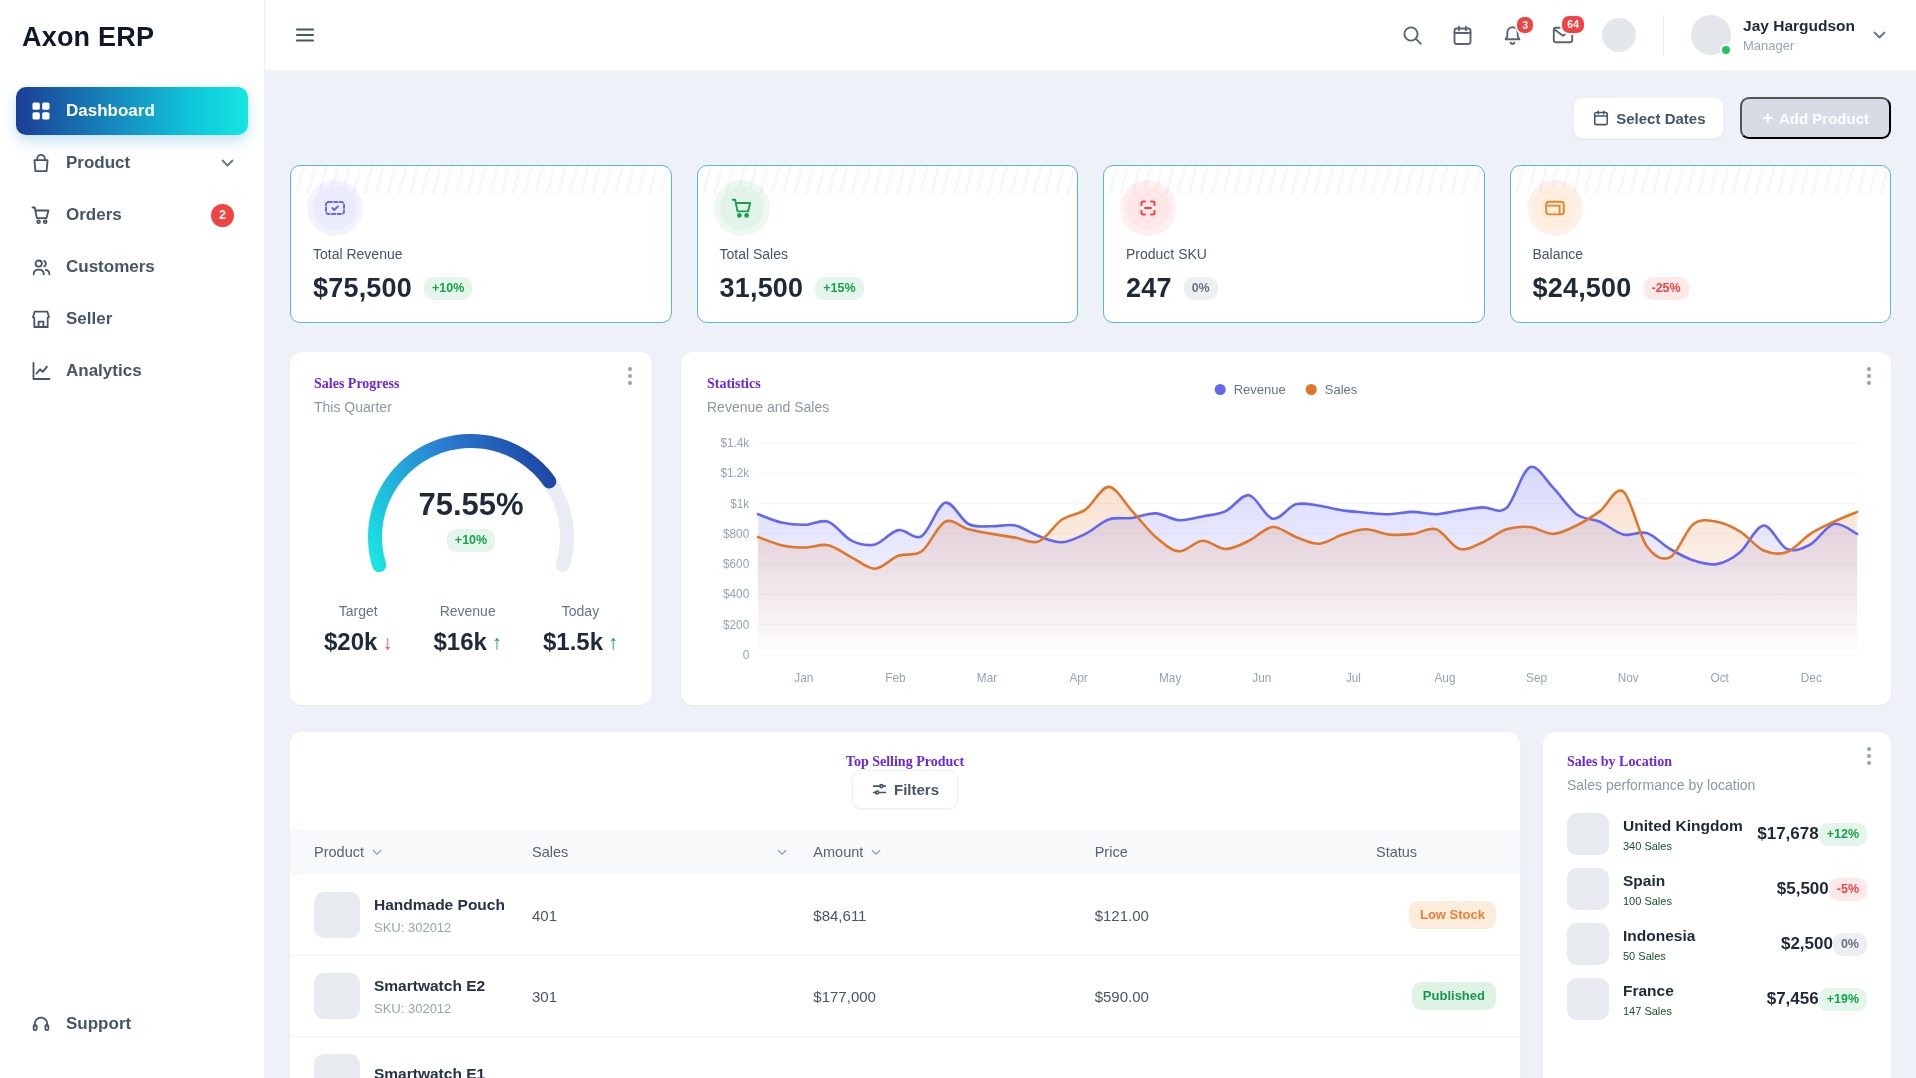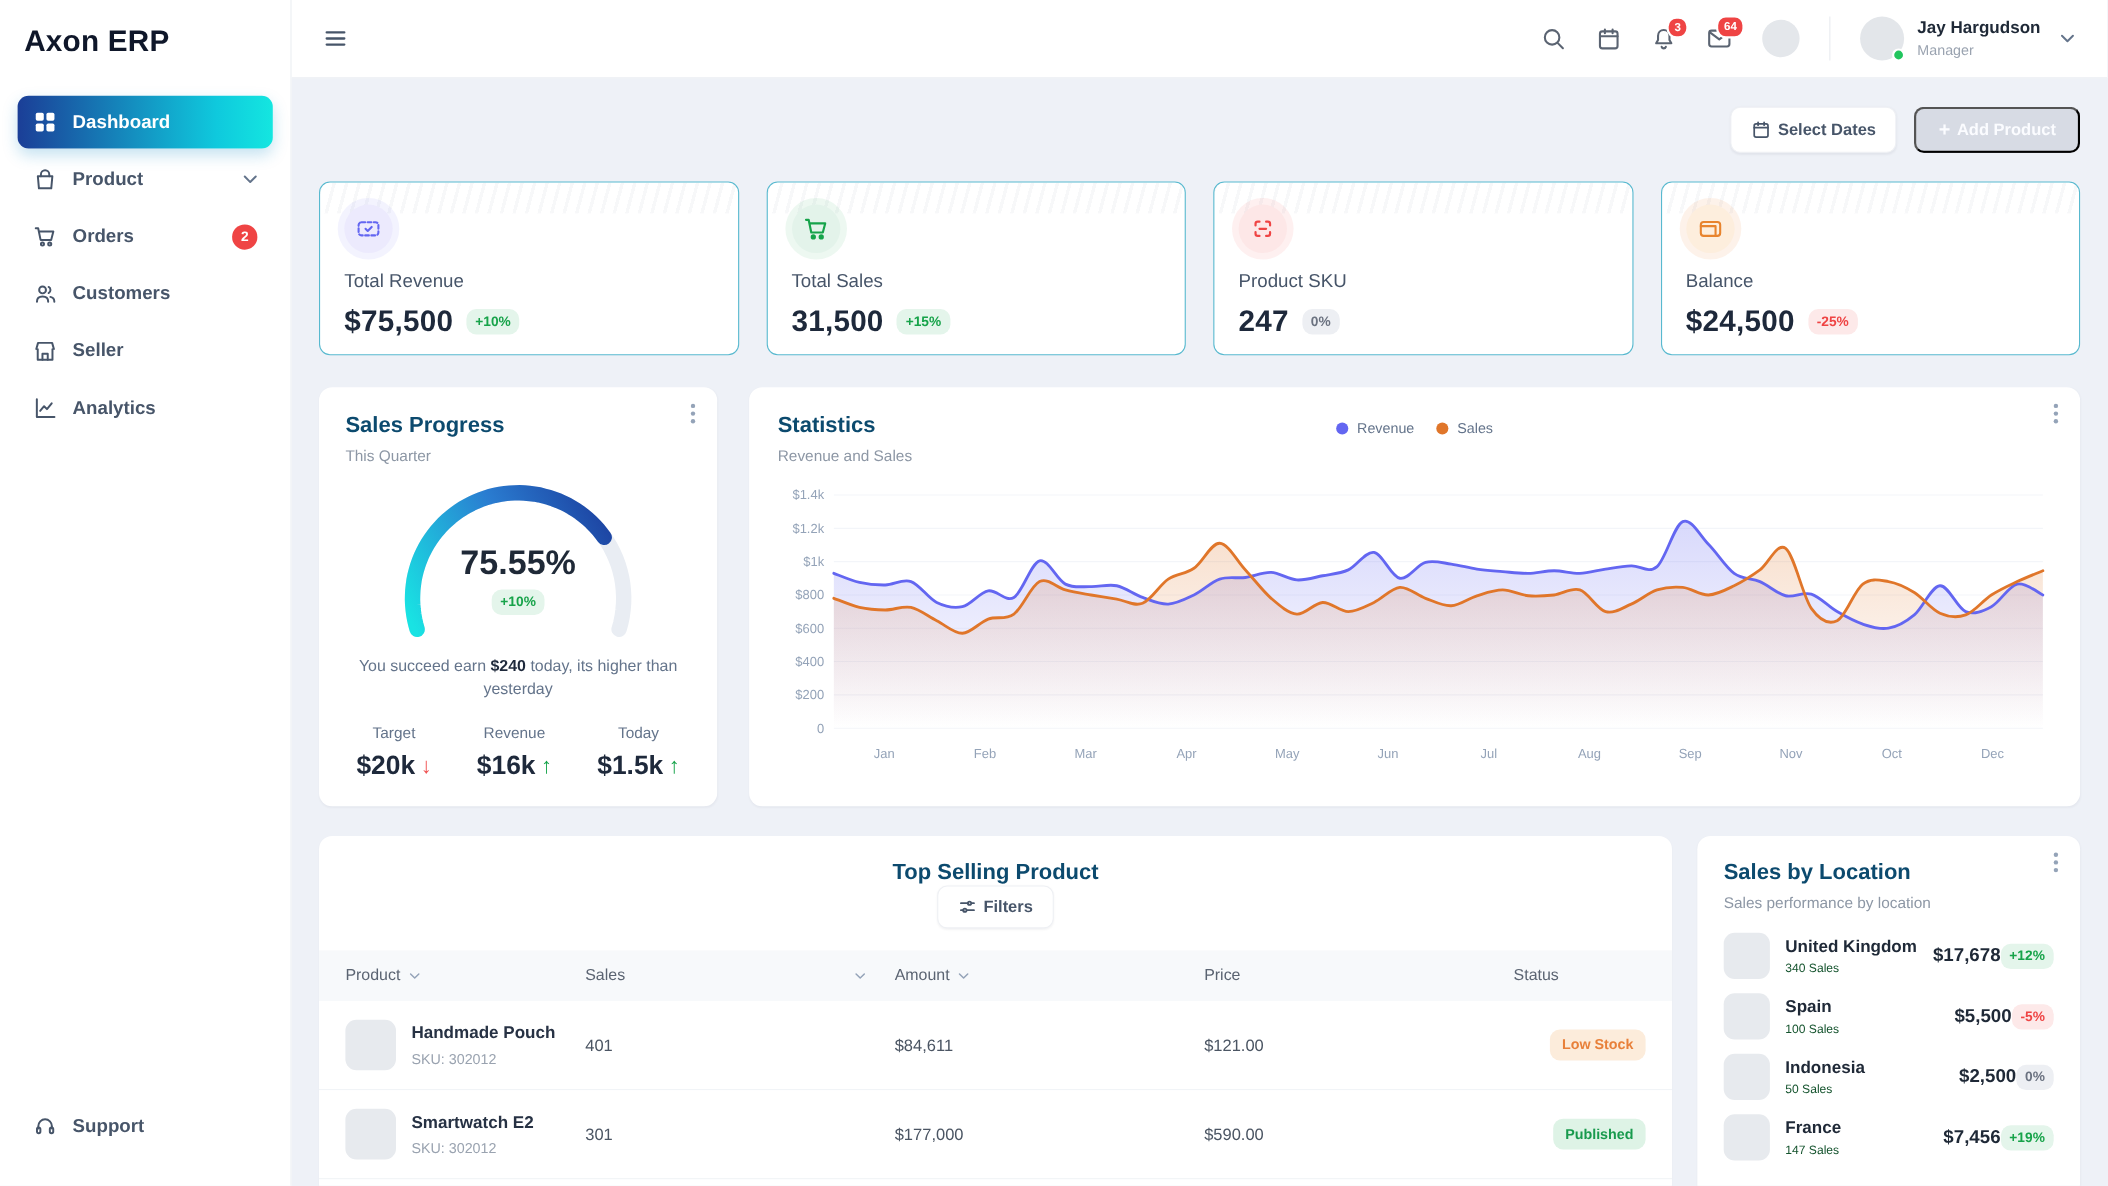--- a/index.html
+++ b/index.html
@@ -43,36 +43,36 @@
   
   .stats-row { display:grid; grid-template-columns:repeat(4,1fr); gap:25px; margin-bottom:29px; }
   .stat-card { background:#fff; border:1px solid #58b9cf; border-radius:10px; padding:20px 22px; height:158px; position:relative; overflow:hidden; }
   .stat-card::before { content:""; position:absolute; left:0; right:0; top:0; height:28px;
      background:repeating-linear-gradient(105deg, rgba(100,116,139,.10) 0 3px, transparent 3px 11px); opacity:.5; }
   .stat-icon { width:44px; height:44px; border-radius:50%; display:grid; place-items:center; margin-bottom:16px; position:relative; }
   .stat-icon.purple { background:#eceafd; color:#6366f1; box-shadow:0 0 0 6px rgba(99,102,241,.08); }
   .stat-icon.green  { background:#e3f3ea; color:#16a34a; box-shadow:0 0 0 6px rgba(22,163,74,.08); }
   .stat-icon.red    { background:#fde7e7; color:#ef4444; box-shadow:0 0 0 6px rgba(239,68,68,.08); }
   .stat-icon.orange { background:#fdeedd; color:#e8842e; box-shadow:0 0 0 6px rgba(232,132,46,.10); }
-  .stat-label { font-size:17px; color:#475569; margin-bottom:11px; }
+  .stat-label { font-size:14px; color:#475569; margin-bottom:11px; }
   .stat-value-row { display:flex; align-items:center; gap:12px; }
   .stat-value { font-size:27px; font-weight:700; color:#1e293b; letter-spacing:.2px; }
 
   .pill { border-radius:9px; padding:4px 8px; font-size:12.5px; font-weight:700; line-height:1.2; white-space:nowrap; }
   .pill.up      { background:#e4f5eb; color:#17a34a; }
   .pill.down    { background:#fde9e9; color:#ef4444; }
   .pill.neutral { background:#edeff3; color:#6b7280; }
   .pill.warn    { background:#fcecdb; color:#e8803a; font-size:13px; padding:6px 11px; }
   .pill.ok      { background:#def3e6; color:#189a4d; font-size:13px; padding:6px 11px; }
 
   
   .card { background:#fff; border-radius:12px; box-shadow:0 1px 2px rgba(15,23,42,.04); position:relative; }
   .kebab { position:absolute; top:22px; right:20px; width:4px; height:4px; border-radius:50%; background:#94a3b8;
            box-shadow:0 -7px 0 #94a3b8, 0 7px 0 #94a3b8; cursor:pointer; }
-  .card-title { font-size:20px; font-weight:600; color:#0c4a6e; }
+  .card-title { font-size:14px; font-weight:600; color:#6d28d9;font-family:Liberation Serif, serif; }
   .card-sub { font-size:14px; color:#8d97a5; margin-top:7px; }
 
   
   .middle-row { display:grid; grid-template-columns:362px 1fr; gap:29px; margin-bottom:27px; }
   .sp-card { padding:24px 24px 22px; }
   .gauge-wrap { position:relative; width:252px; height:152px; margin:14px auto 2px; }
   .gauge-center { position:absolute; left:0; right:0; top:58px; text-align:center; }
   .gauge-percent { font-size:31px; font-weight:700; color:#1f2937; }
   .gauge-pill-row { position:absolute; left:0; right:0; top:100px; display:flex; justify-content:center; }
   .sp-message { text-align:center; font-size:14.5px; color:#64748b; line-height:1.45; margin-top:8px; padding:0 6px; }
@@ -362,21 +362,20 @@
               </defs>
     <path d="M34.2,136.1L32.6,130.3L31.4,124.5L30.6,118.5L30.1,112.6L30.0,106.6L30.3,100.6L30.9,94.7L31.9,88.8L33.3,83.0L35.0,77.3L37.1,71.7L39.6,66.2L42.3,60.9L45.4,55.8L48.8,50.9L52.5,46.2L56.5,41.8L60.8,37.6L65.3,33.6L70.0,30.0L75.0,26.7L80.1,23.7L85.5,21.0L91.0,18.6L96.6,16.6L102.3,15.0L108.2,13.7L114.1,12.7L120.0,12.2L126.0,12.0L132.0,12.2L137.9,12.7L143.8,13.7L149.7,15.0L155.4,16.6L161.0,18.6L166.5,21.0L171.9,23.7L177.0,26.7L182.0,30.0L186.7,33.6L191.2,37.6L195.5,41.8L199.5,46.2L203.2,50.9L206.6,55.8L209.7,60.9L212.4,66.2L214.9,71.7L217.0,77.3L218.7,83.0L220.1,88.8L221.1,94.7L221.7,100.6L222.0,106.6L221.9,112.6L221.4,118.5L220.6,124.5L219.4,130.3L217.8,136.1" fill="none" stroke="#e9edf3" stroke-width="14" stroke-linecap="round"></path>
     <path d="M34.2,136.1L33.0,131.7L32.0,127.3L31.2,122.9L30.6,118.4L30.2,113.9L30.0,109.4L30.1,104.9L30.3,100.4L30.8,95.9L31.4,91.4L32.3,87.0L33.4,82.6L34.7,78.3L36.2,74.0L37.9,69.8L39.8,65.7L41.9,61.7L44.1,57.8L46.6,54.0L49.2,50.4L52.0,46.8L55.0,43.4L58.1,40.1L61.4,37.0L64.8,34.1L68.3,31.3L72.0,28.6L75.8,26.2L79.7,23.9L83.7,21.8L87.8,19.9L92.0,18.2L96.2,16.7L100.5,15.4L104.9,14.3L109.3,13.5L113.8,12.8L118.3,12.3L122.8,12.1L127.3,12.0L131.8,12.2L136.3,12.6L140.8,13.1L145.2,13.9L149.6,15.0L154.0,16.2L158.3,17.6L162.5,19.2L166.6,21.0L170.7,23.0L174.6,25.2L178.5,27.6L182.2,30.2L185.8,32.9L189.2,35.8L192.6,38.8L195.7,42.0L198.8,45.4L201.6,48.9L204.3,52.5" fill="none" stroke="url(#gGauge)" stroke-width="14" stroke-linecap="round"></path>
             </svg>
           <div class="gauge-center"><span class="gauge-percent">75.55%</span></div>
           <div class="gauge-pill-row">
               <span class="pill up">+10%</span>
             </div>
         </div>
 
-        <p class="sp-message"><span>You succeed earn </span><b>$240</b><span> today, its higher than yesterday</span></p>
 
         <div class="sp-metrics">
           <div class="sp-metric">
             <div class="sp-metric-label">Target</div>
             <div class="sp-metric-value">
                 <span>$20k</span>
                 <span class="arrow-down">↓</span>
               </div>
           </div>
           <div class="sp-metric">

